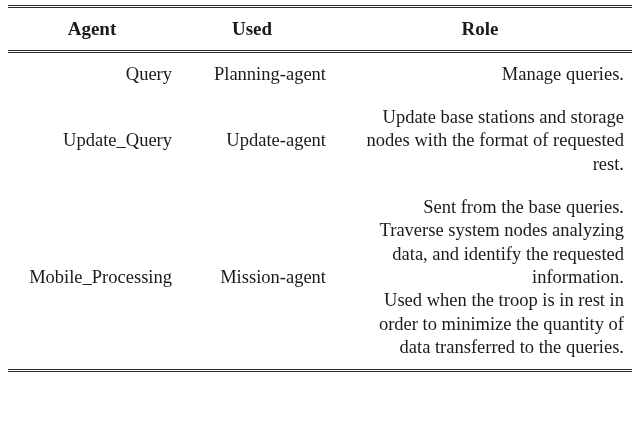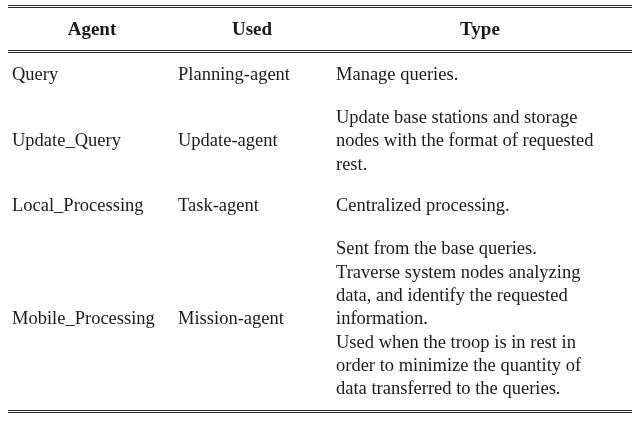--- a/index.html
+++ b/index.html
@@ -42,21 +42,21 @@
   thead tr.header-row th {
     font-weight: bold;
     font-size: 19px;
     text-align: center;
     padding: 11px 2px 10px 2px;
     line-height: 1.1;
   }
 
   tbody td {
     font-size: 18.5px;
-    text-align: left;
+    text-align: right;
     vertical-align: middle;
     padding: 7px 2px;
     line-height: 1.26;
     border: none;
   }
 
   tbody tr.last-row td {
     border-bottom: 3px double #2b2b2b;
     padding-bottom: 10px;
   }
@@ -84,21 +84,21 @@
   <table class="agent-table">
     <colgroup>
       <col class="col-agent">
       <col class="col-type">
       <col class="col-role">
     </colgroup>
     <thead>
       <tr class="header-row">
         <th class="head-agent">Agent</th>
         <th class="head-type">Used</th>
-        <th class="head-role">Type</th>
+        <th class="head-role">Role</th>
       </tr>
     </thead>
     <tbody>
 
       <tr class="row-0">
         <td class="cell-agent">Query</td>
         <td class="cell-type">Planning-agent</td>
         <td class="cell-role">
           <span class="role-lines">
             <span class="rl">Manage queries.</span>
@@ -111,29 +111,20 @@
         <td class="cell-type">Update-agent</td>
         <td class="cell-role">
           <span class="role-lines">
             <span class="rl">Update base stations and storage</span>
             <span class="rl">nodes with the format of requested</span>
             <span class="rl">rest.</span>
           </span>
         </td>
       </tr>
 
-      <tr class="row-2">
-        <td class="cell-agent">Local_Processing</td>
-        <td class="cell-type">Task-agent</td>
-        <td class="cell-role">
-          <span class="role-lines">
-            <span class="rl">Centralized processing.</span>
-          </span>
-        </td>
-      </tr>
 
       <tr class="row-3 last-row">
         <td class="cell-agent">Mobile_Processing</td>
         <td class="cell-type">Mission-agent</td>
         <td class="cell-role">
           <span class="role-lines">
             <span class="rl">Sent from the base queries.</span>
             <span class="rl">Traverse system nodes analyzing</span>
             <span class="rl">data, and identify the requested</span>
             <span class="rl">information.</span>

